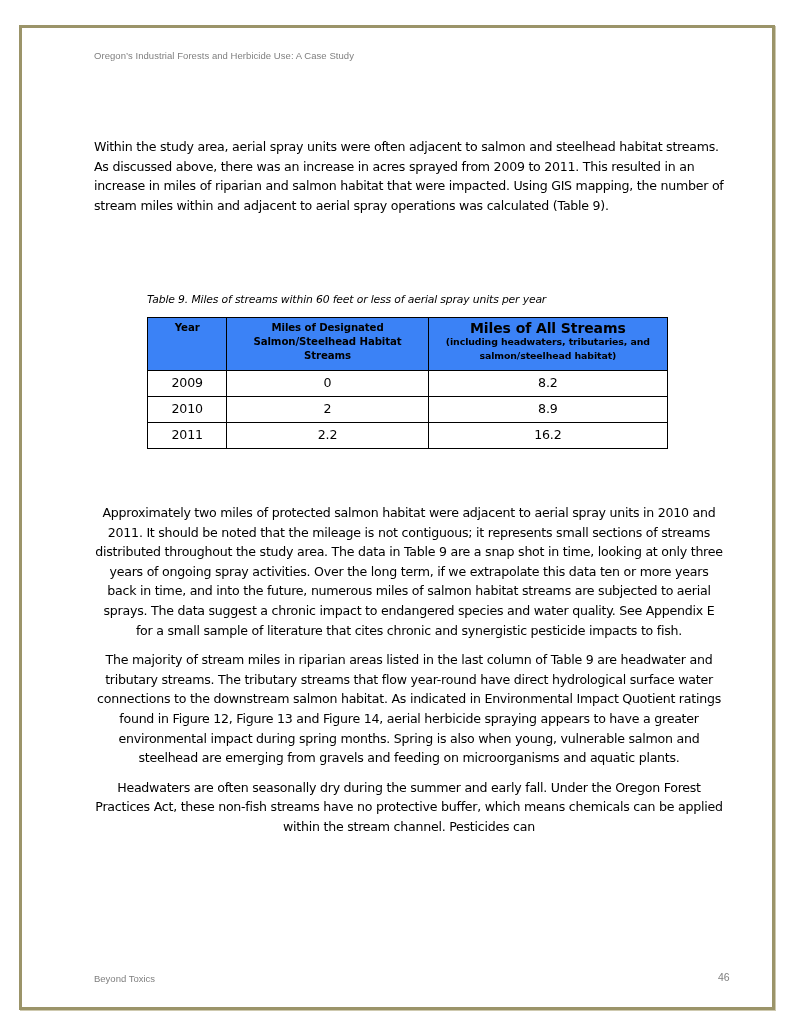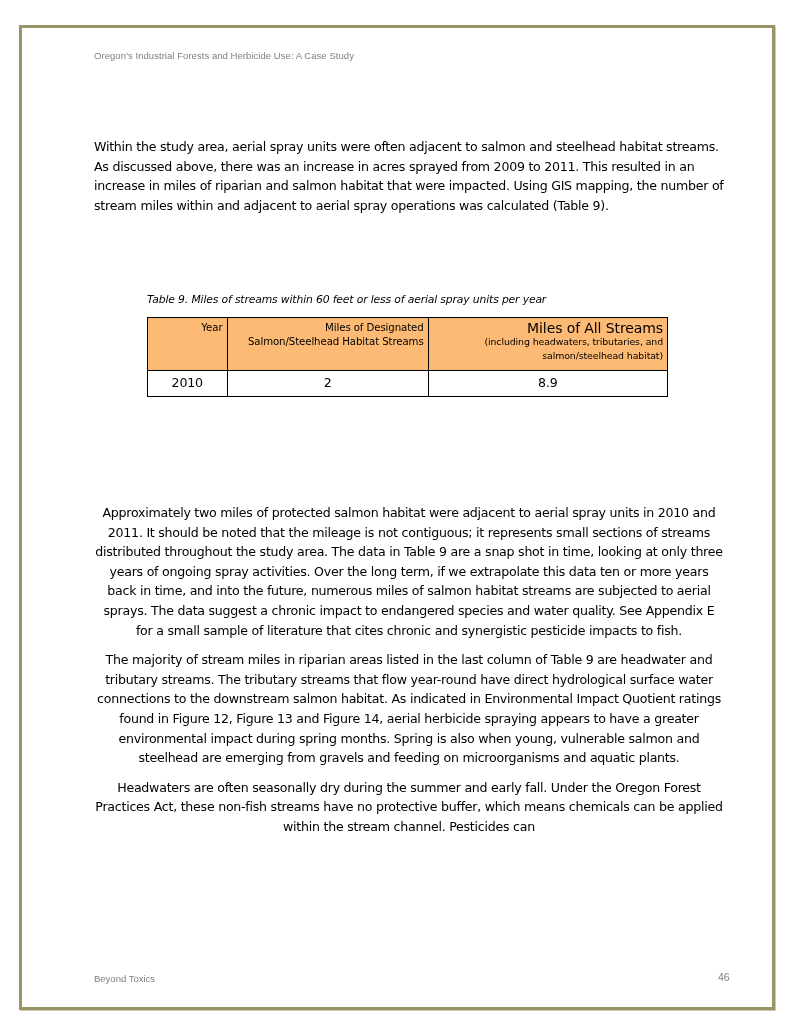--- a/index.html
+++ b/index.html
@@ -71,28 +71,28 @@
     }
     table.data-table {
       position: absolute;
       left: 147px;
       top: 317px;
       width: 521px;
       border-collapse: collapse;
       font-family: "DejaVu Sans", sans-serif;
     }
     table.data-table th {
-      background: #fdba74;
+      background: #3b82f6;
       border: 1px solid #000000;
       font-size: 10.2px;
       line-height: 14px;
-      font-weight: normal;
+      font-weight: bold;
       padding: 3px 4px 7px 4px;
       vertical-align: top;
-      text-align: right;
+      text-align: center;
       letter-spacing: -0.1px;
     }
     table.data-table th.col-all {
       font-size: 9.4px;
       line-height: 14px;
     }
     table.data-table th.col-all .sub {
       font-size: 9.4px;
     }
     table.data-table td {
@@ -152,23 +152,33 @@
       <th class="col-year">Year</th>
       <th class="col-salmon">Miles of Designated Salmon/Steelhead Habitat Streams</th>
       <th class="col-all">
         <div style="font-size:14px;">Miles of All Streams</div>
         <div class="sub">(including headwaters, tributaries, and salmon/steelhead habitat)</div>
       </th>
     </tr>
   </thead>
   <tbody>
     <tr>
+      <td>2009</td>
+      <td>0</td>
+      <td>8.2</td>
+    </tr>
+    <tr>
       <td>2010</td>
       <td>2</td>
       <td>8.9</td>
+    </tr>
+    <tr>
+      <td>2011</td>
+      <td>2.2</td>
+      <td>16.2</td>
     </tr>
   </tbody>
 </table>
 
 <div class="content-lower">
   <p class="para">Approximately two miles of protected salmon habitat were adjacent to aerial spray units in 2010 and 2011.  It should be noted that the mileage is not contiguous; it represents small sections of streams distributed throughout the study area.  The data in Table 9 are a snap shot in time, looking at only three years of ongoing spray activities.  Over the long term, if we extrapolate this data ten or more years back in time, and into the future, numerous miles of salmon habitat streams are subjected to aerial sprays.  The data suggest a chronic impact to endangered species and water quality.  See Appendix E for a small sample of literature that cites chronic and synergistic pesticide impacts to fish.</p>
   <p class="para">The majority of stream miles in riparian areas listed in the last column of Table 9 are headwater and tributary streams.  The tributary streams that flow year-round have direct hydrological surface water connections to the downstream salmon habitat.  As indicated in Environmental Impact Quotient ratings found in Figure 12, Figure 13 and Figure 14, aerial herbicide spraying appears to have a greater environmental impact during spring months.  Spring is also when young, vulnerable salmon and steelhead are emerging from gravels and feeding on microorganisms and aquatic plants.</p>
   <p class="para">Headwaters are often seasonally dry during the summer and early fall.  Under the Oregon Forest Practices Act, these non-fish streams have no protective buffer, which means chemicals can be applied within the stream channel.  Pesticides can</p>
 </div>
 

